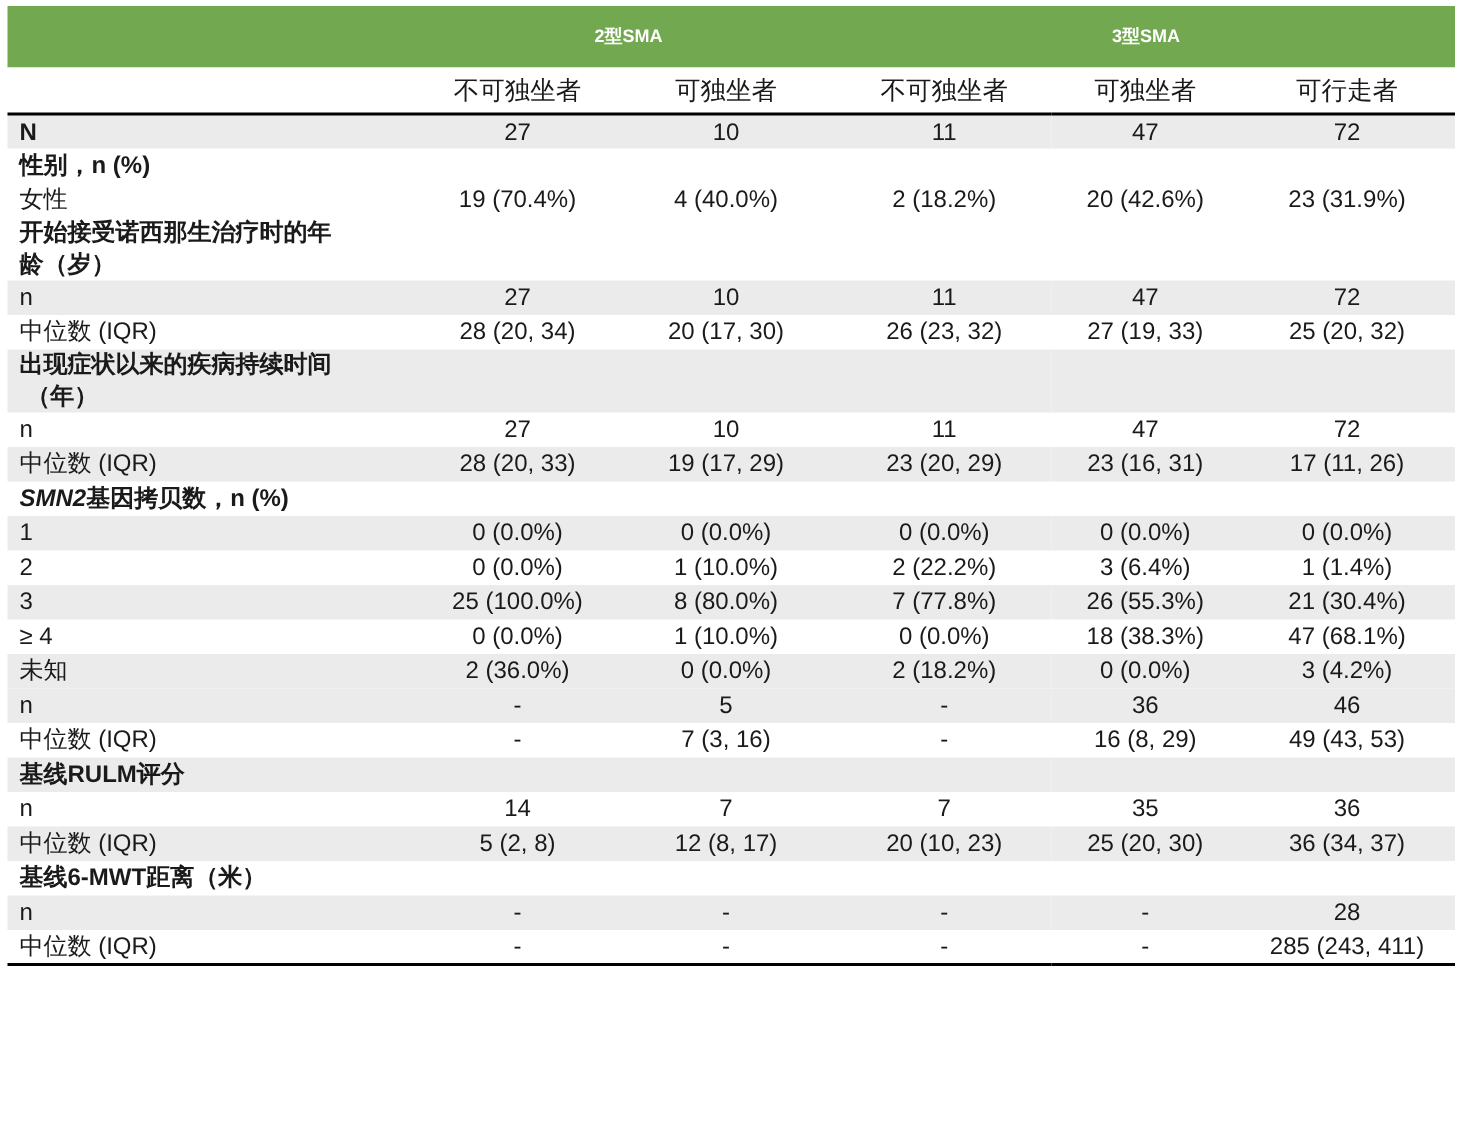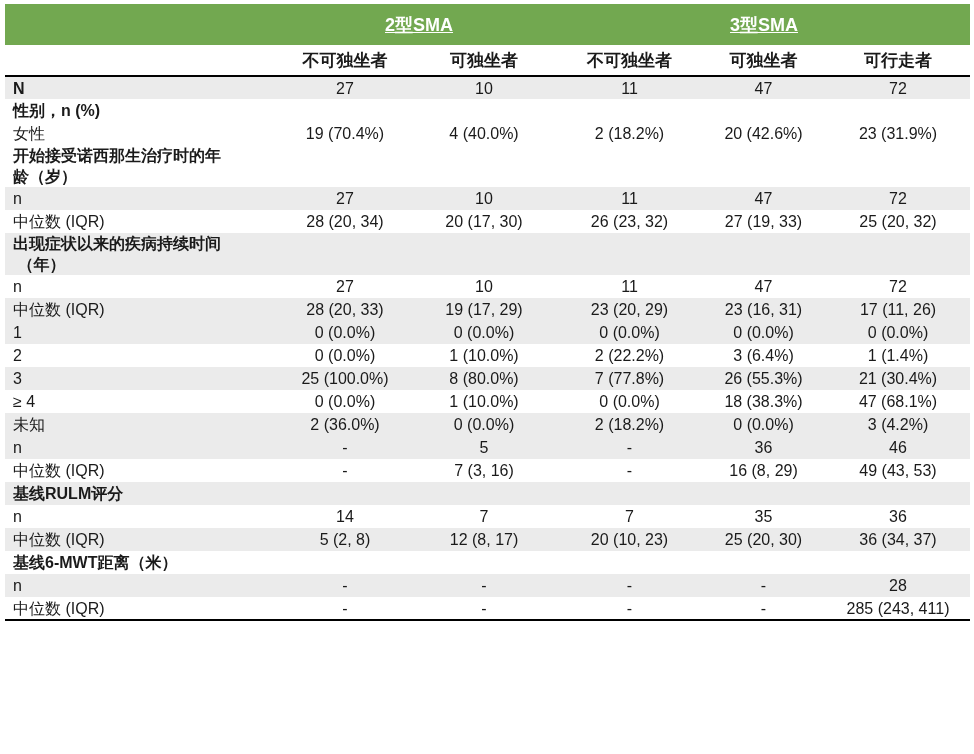--- a/index.html
+++ b/index.html
@@ -15,30 +15,29 @@
   }
   table.baseline {
     border-collapse: collapse;
     table-layout: fixed;
     width: 965px;
     border-bottom: 2px solid var(--border-black, #000);
   }
   tr.green-row th {
     background: var(--header-green, #72A850);
     color: var(--text-white, #fff);
-    font-size: 18px;
+    font-size: 12px;
     font-weight: bold;
     height: 41px;
     text-align: center;
     vertical-align: middle;
-    text-decoration: underline;
   }
   tr.colhdr-row th {
     font-size: 17px;
-    font-weight: bold;
+    font-weight: normal;
     color: var(--text-black, #1a1a1a);
     height: 31px;
     text-align: center;
     vertical-align: middle;
     border-bottom: 2px solid var(--border-black, #000);
     background: #ffffff;
   }
   tbody td {
     font-size: 16px;
     color: var(--text-black, #1a1a1a);
@@ -152,20 +151,28 @@
           <td class="val">72</td>
         </tr>
         <tr class="stripe">
           <td class="label">中位数 (IQR)</td>
           <td class="val">28 (20, 33)</td>
           <td class="val">19 (17, 29)</td>
           <td class="val">23 (20, 29)</td>
           <td class="val">23 (16, 31)</td>
           <td class="val">17 (11, 26)</td>
         </tr>
+        <tr>
+          <td class="label bold"><span class="italic">SMN2</span><span>基因拷贝数，n (%)</span></td>
+          <td class="val"></td>
+          <td class="val"></td>
+          <td class="val"></td>
+          <td class="val"></td>
+          <td class="val"></td>
+        </tr>
         <tr class="stripe">
           <td class="label">1</td>
           <td class="val">0 (0.0%)</td>
           <td class="val">0 (0.0%)</td>
           <td class="val">0 (0.0%)</td>
           <td class="val">0 (0.0%)</td>
           <td class="val">0 (0.0%)</td>
         </tr>
         <tr>
           <td class="label">2</td>

